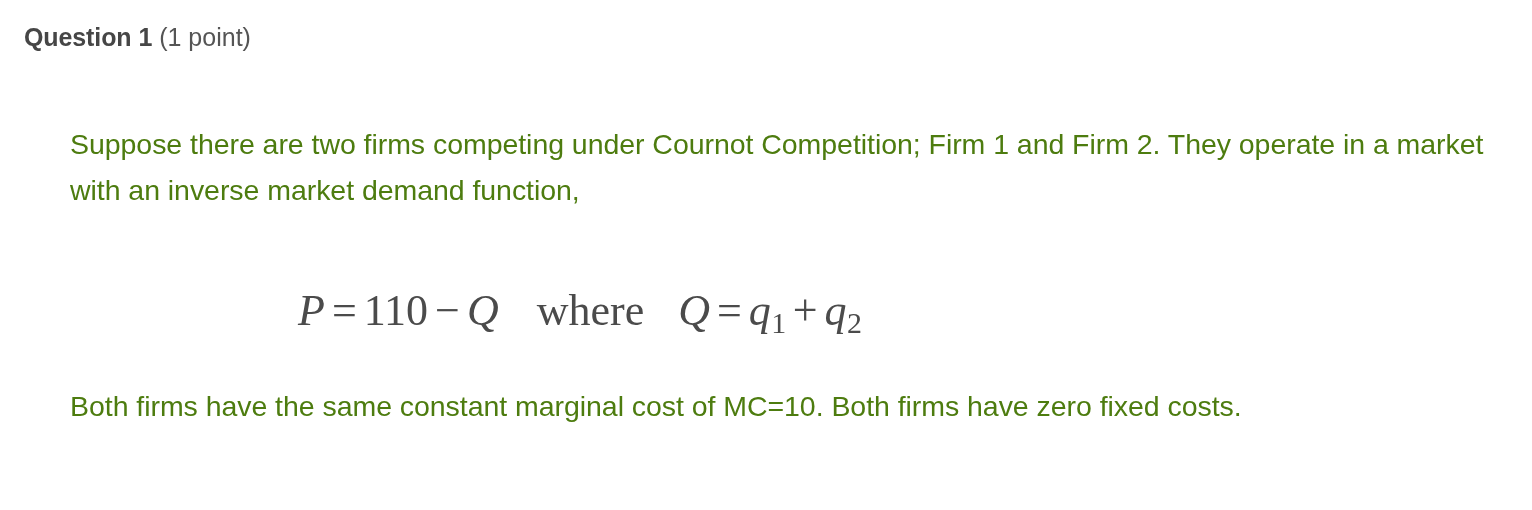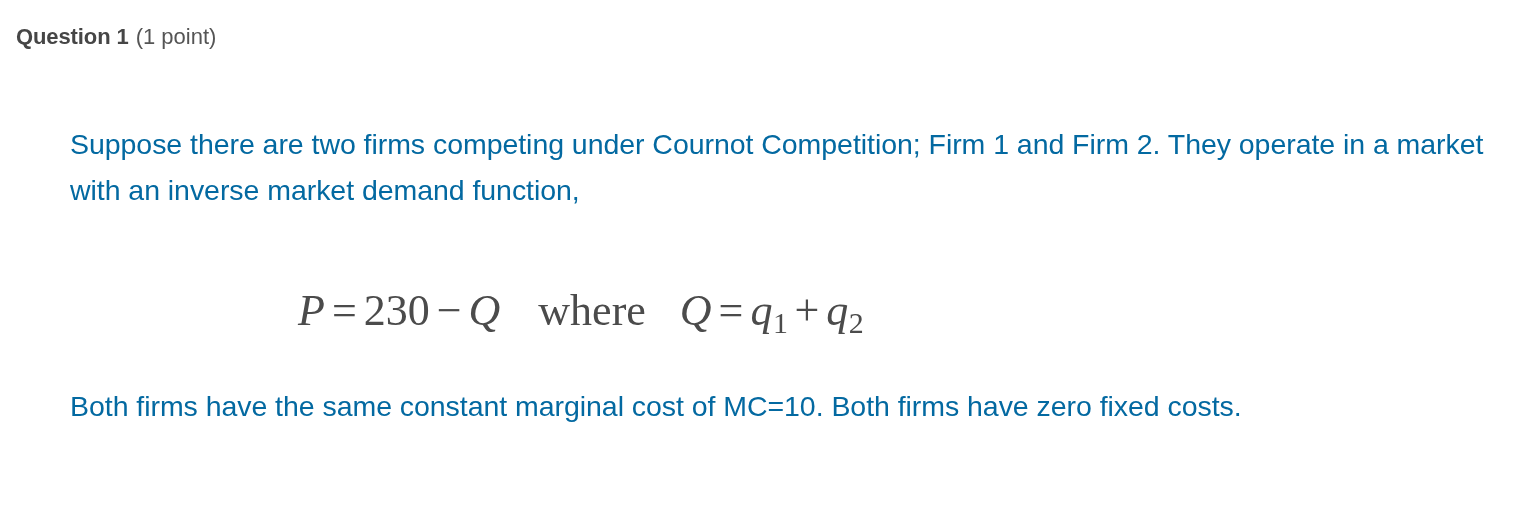--- a/index.html
+++ b/index.html
@@ -19,23 +19,23 @@
     position: relative;
     width: 1532px;
     height: 510px;
     background: #ffffff;
     box-sizing: border-box;
   }
 
   
   .question-header {
     position: absolute;
-    left: 16px;
+    left: 24px;
     top: 20px;
-    font-size: 22px;
+    font-size: 25px;
     line-height: 34px;
     color: #4b4b4b;
     white-space: nowrap;
   }
   .question-header .q-title {
     font-weight: bold;
     color: #464646;
     letter-spacing: -0.1px;
   }
   .question-header .q-points {
@@ -49,21 +49,21 @@
     position: absolute;
     left: 70px;
     top: 92px;
     width: 1442px;
     color: #4d4d4d;
   }
 
   .para {
     font-size: 28.5px;
     line-height: 46px;
-    color: #0369a1;
+    color: #4d7c0f;
     letter-spacing: -0.05px;
   }
 
   .para-intro {
     width: 1440px;
   }
   .para-costs {
     margin-top: 4px;
     width: 1420px;
   }
@@ -130,21 +130,21 @@
   </div>
 
   <div class="question-body">
 
     <p class="para para-intro">Suppose there are two firms competing under Cournot Competition; Firm 1 and Firm 2. They operate in a market with an inverse market demand function,</p>
 
     <div class="spacer-eq-top"></div>
 
     <div class="equation-row">
       <div class="equation">
-        <span class="mvar">P</span><span class="mop">=</span><span class="mnum">230</span><span class="mop">−</span><span class="mvar">Q</span><span class="gap-lg"></span><span class="mword">where</span><span class="gap-md"></span><span class="mvar">Q</span><span class="mop">=</span><span class="mvar">q</span><sub>1</sub><span class="mop">+</span><span class="mvar">q</span><sub>2</sub>
+        <span class="mvar">P</span><span class="mop">=</span><span class="mnum">110</span><span class="mop">−</span><span class="mvar">Q</span><span class="gap-lg"></span><span class="mword">where</span><span class="gap-md"></span><span class="mvar">Q</span><span class="mop">=</span><span class="mvar">q</span><sub>1</sub><span class="mop">+</span><span class="mvar">q</span><sub>2</sub>
       </div>
     </div>
 
     <div class="spacer-eq-bottom"></div>
 
     <p class="para para-costs">Both firms have the same constant marginal cost of MC=10. Both firms have zero fixed costs.</p>
 
     <div class="spacer-para"></div>
 
   </div>

